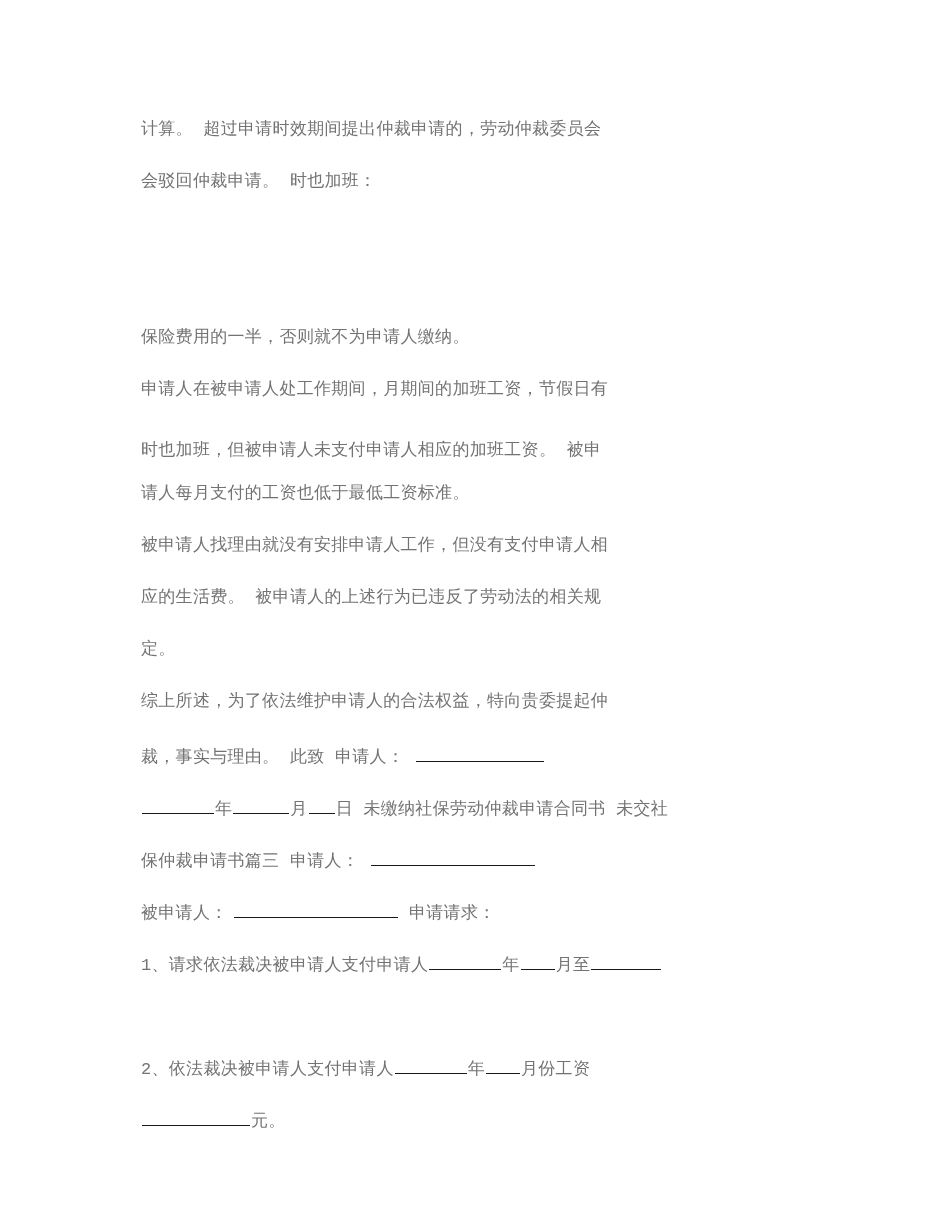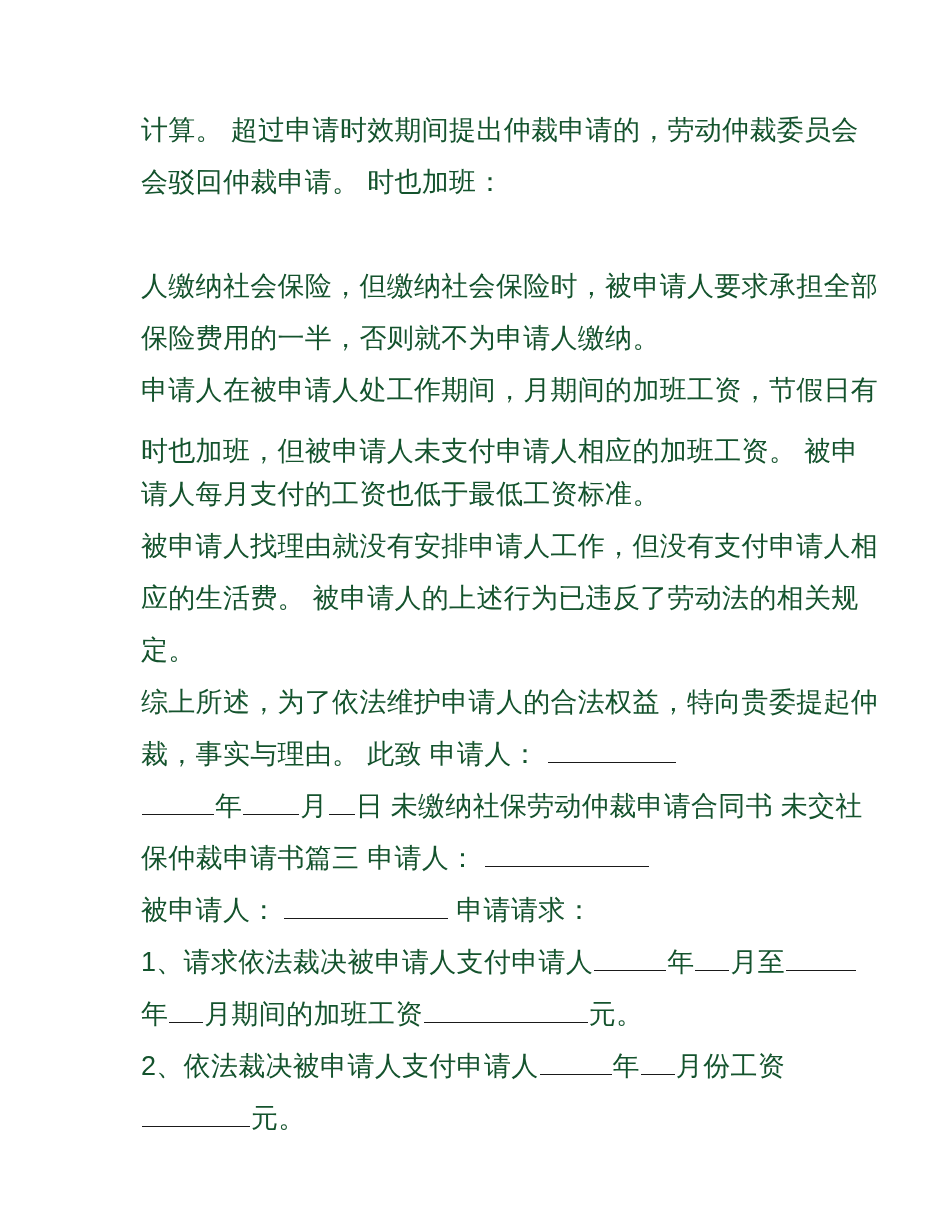--- a/index.html
+++ b/index.html
@@ -3,36 +3,35 @@
 <meta charset="utf-8">
 <style>
   html, body { margin: 0; padding: 0; background: #ffffff; }
   body { width: 950px; height: 1229px; position: relative; overflow: hidden; }
   .page {
     position: absolute; left: 0; top: 0; width: 950px; height: 1229px;
     background: #ffffff;
   }
   .line {
     position: absolute; left: 141px;
-    font-family: Liberation Sans, sans-serif;
-    font-size: 27px; line-height: 30px; color: #14532d;
+    font-family: Liberation Mono, monospace;
+    font-size: 17px; line-height: 30px; color: #737373;
     white-space: nowrap; letter-spacing: 0.3px;
   }
   .blank {
     display: inline-block; border-bottom: 1.5px solid #1a1a1a;
     height: 22px; vertical-align: baseline; margin: 0 1px;
   }
 </style>
 </head>
 <body>
 
 <div class="page">
   <div class="line" style="top:115px">计算。 超过申请时效期间提出仲裁申请的，劳动仲裁委员会</div>
   <div class="line" style="top:167px">会驳回仲裁申请。 时也加班：</div>
-  <div class="line" style="top:271px">人缴纳社会保险，但缴纳社会保险时，被申请人要求承担全部</div>
   <div class="line" style="top:323px">保险费用的一半，否则就不为申请人缴纳。</div>
   <div class="line" style="top:375px">申请人在被申请人处工作期间，月期间的加班工资，节假日有</div>
   <div class="line" style="top:436px">时也加班，但被申请人未支付申请人相应的加班工资。 被申</div>
   <div class="line" style="top:479px">请人每月支付的工资也低于最低工资标准。</div>
   <div class="line" style="top:583px">应的生活费。 被申请人的上述行为已违反了劳动法的相关规</div>
   <div class="line" style="top:531px">被申请人找理由就没有安排申请人工作，但没有支付申请人相</div>
   <div class="line" style="top:635px">定。</div>
   <div class="line" style="top:687px">综上所述，为了依法维护申请人的合法权益，特向贵委提起仲</div>
 
   <div class="line" style="top:739px">
@@ -44,18 +43,17 @@
 
   <div class="line" style="top:895px"><span>被申请人：</span><span class="blank" style="width:164px; margin-left:6px"></span><span> 申请请求：</span></div>
 
   <div class="line" style="top:843px">
     <span>保仲裁申请书篇三 申请人：</span>
     <span class="blank" style="width:164px"></span>
   </div>
 
   <div class="line" style="top:947px"><span>1、请求依法裁决被申请人支付申请人</span><span class="blank" style="width:72px"></span><span>年</span><span class="blank" style="width:34px"></span><span>月至</span><span class="blank" style="width:70px"></span></div>
 
-  <div class="line" style="top:999px"><span>年</span><span class="blank" style="width:34px"></span><span>月期间的加班工资</span><span class="blank" style="width:164px"></span><span>元。</span></div>
 
   <div class="line" style="top:1051px"><span>2、依法裁决被申请人支付申请人</span><span class="blank" style="width:72px"></span><span>年</span><span class="blank" style="width:34px"></span><span>月份工资</span></div>
 
   <div class="line" style="top:1103px"><span class="blank" style="width:108px"></span><span>元。</span></div>
 </div>
 
 </body></html>

